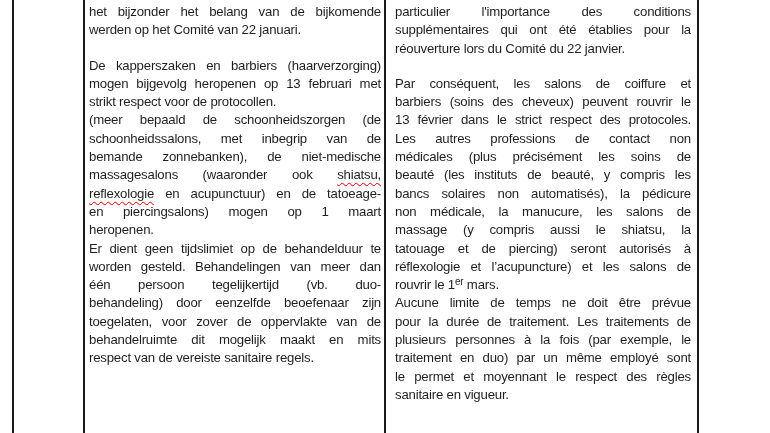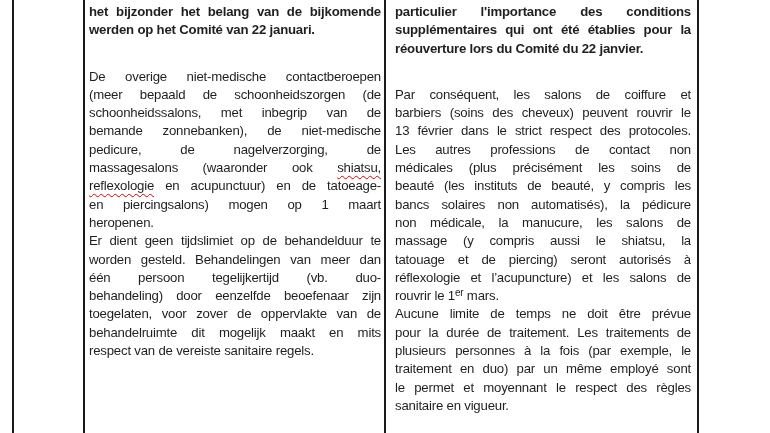--- a/index.html
+++ b/index.html
@@ -33,21 +33,21 @@
     bottom: 0;
     font-size: 13.2px;
     line-height: 18.3px;
     letter-spacing: -0.2px;
     overflow: hidden;
   }
   .cell-left  { left: 89px;  width: 292px; }
   .cell-right { left: 395px; width: 296px; }
 
   .para { margin: 0; padding: 0; }
-  .gap-lg { margin-bottom: 28px; font-weight: bold; }
+  .gap-lg { margin-bottom: 17px; }
   .gap-sm { }
 
   .ln {
     text-align: justify;
     text-align-last: justify;
     height: 18.3px;
   }
   .ln.last {
     text-align-last: left;
   }
@@ -74,27 +74,30 @@
   <div class="vline vl-3"></div>
   <div class="vline vl-4"></div>
 
   <div class="cell cell-left">
 
     <div class="para gap-lg">
       <div class="ln">het bijzonder het belang van de bijkomende</div>
       <div class="ln last">werden op het Comité van 22 januari.</div>
     </div>
 
+    <div class="para">
+      <div class="ln">De kapperszaken en barbiers (haarverzorging)</div>
+      <div class="ln">mogen bijgevolg heropenen op 13 februari met</div>
+      <div class="ln last">strikt respect voor de protocollen.</div>
+    </div>
 
     <div class="para gap-sm">
-      <div class="ln">De overige niet-medische contactberoepen</div>
       <div class="ln">(meer bepaald de schoonheidszorgen (de</div>
       <div class="ln">schoonheidssalons, met inbegrip van de</div>
       <div class="ln">bemande zonnebanken), de niet-medische</div>
-      <div class="ln">pedicure, de nagelverzorging, de</div>
       <div class="ln"><span>massagesalons (waaronder ook </span><span class="misspelled">shiatsu,</span></div>
       <div class="ln"><span class="misspelled">reflexologie</span><span> en acupunctuur) en de tatoeage-</span></div>
       <div class="ln">en piercingsalons) mogen op 1 maart</div>
       <div class="ln last">heropenen.</div>
     </div>
 
     <div class="para">
       <div class="ln">Er dient geen tijdslimiet op de behandelduur te</div>
       <div class="ln">worden gesteld. Behandelingen van meer dan</div>
       <div class="ln">één persoon tegelijkertijd (vb. duo-</div>

